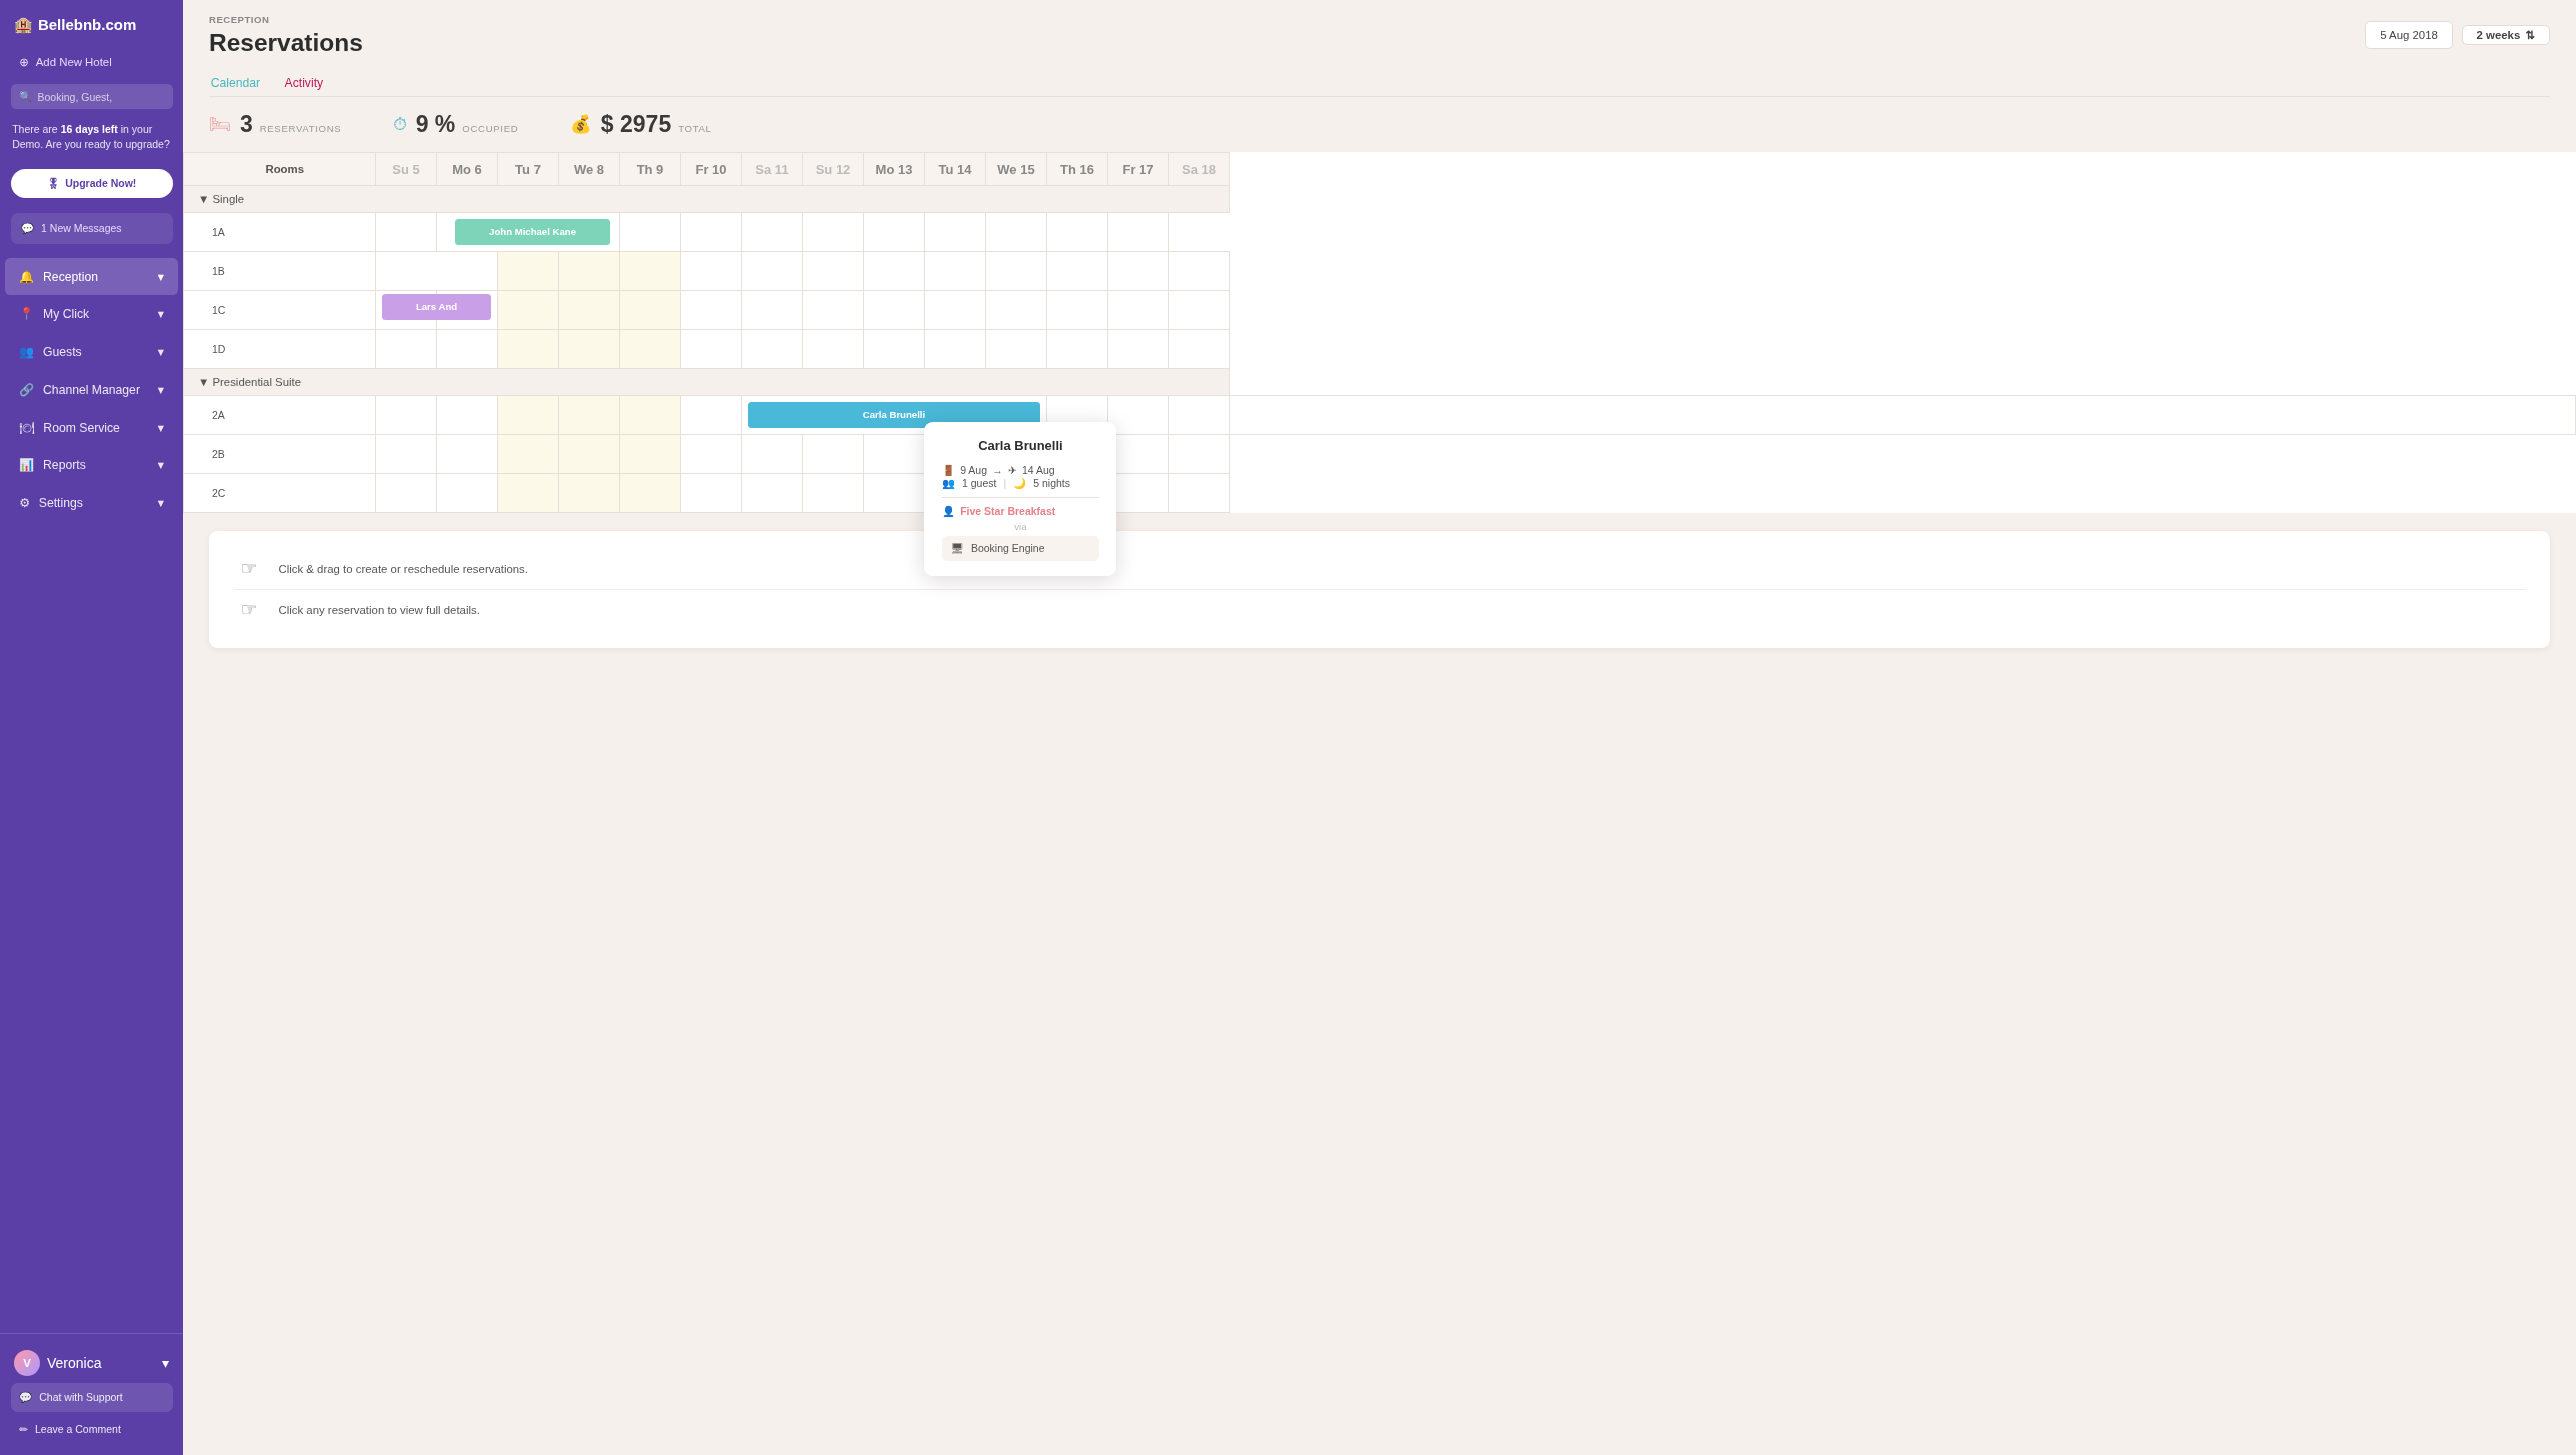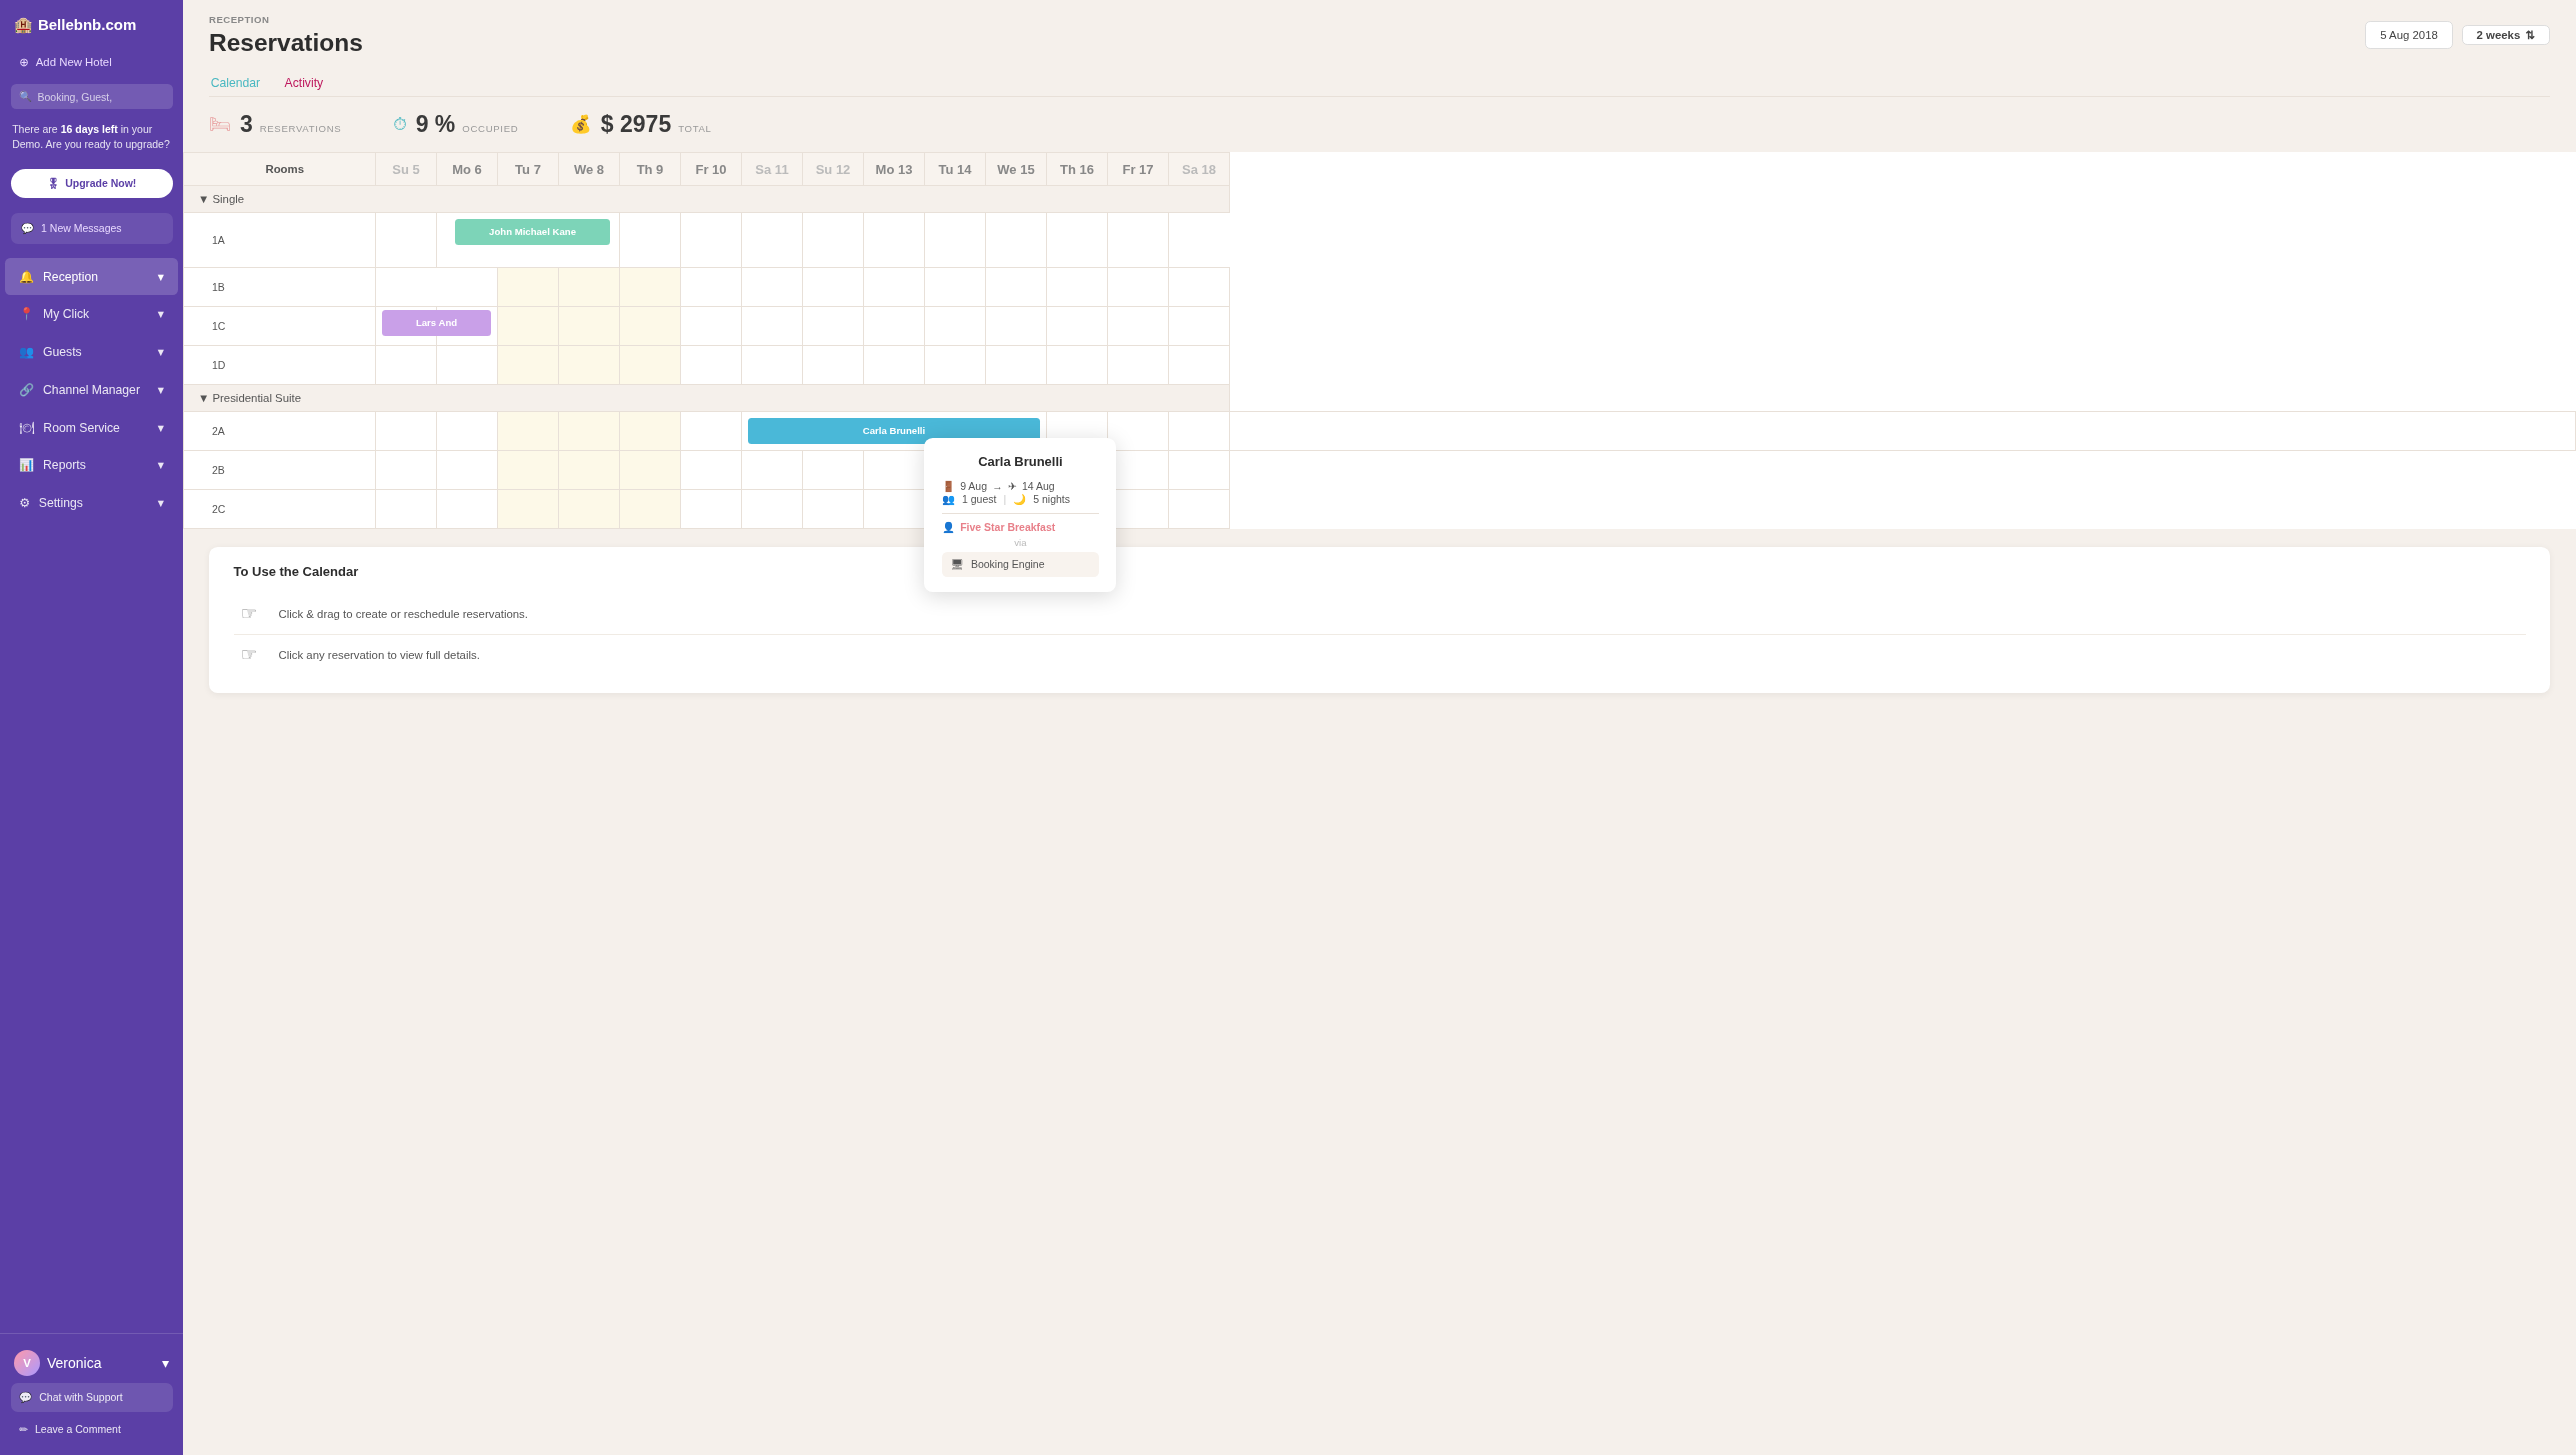--- a/index.html
+++ b/index.html
@@ -530,21 +530,21 @@
         </tr>
 
         <tr>
           <td class="room-label-cell">1A</td>
 
           <td>
               <div class="cell-content"></div>
             </td>
 
           <td colspan="3" style="position:relative; padding:0;">
-            <div style="position:relative; height:54px;">
+            <div style="position:relative; height:38px;">
               <div class="res-bar res-green" style="left:10%; right:5%; top:5.2px;">John Michael Kane</div>
             </div>
           </td>
 
           <td>
               <div class="cell-content"></div>
             </td>
           <td>
               <div class="cell-content"></div>
             </td>
@@ -871,21 +871,20 @@
               <div class="cell-content"></div>
             </td>
           <td>
               <div class="cell-content"></div>
             </td>
         </tr>
       </tbody>
     </table>
 
     <div class="info-box">
-      <div class="info-box-title">To Use the Calendar</div>
       <div class="info-row">
         <div class="info-icon">☞</div>
         <span>Click &amp; drag to create or reschedule reservations.</span>
       </div>
       <div class="info-row">
         <div class="info-icon">☞</div>
         <span>Click any reservation to view full details.</span>
       </div>
     </div>
   </div>

